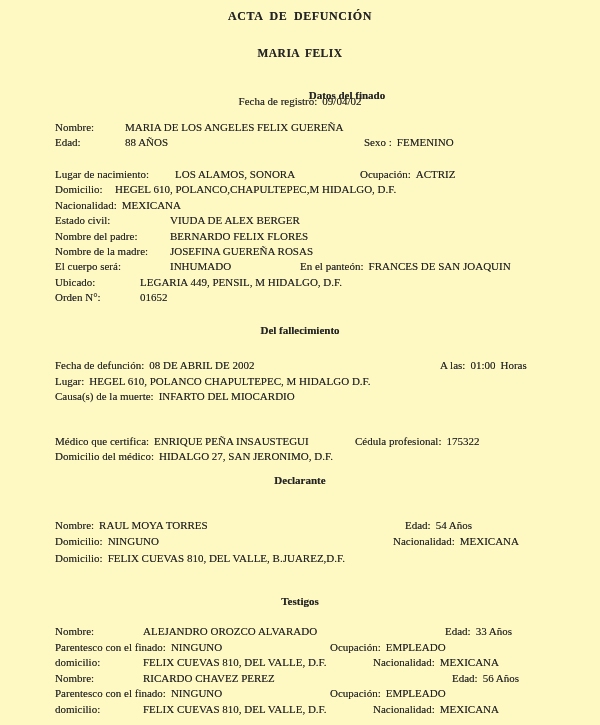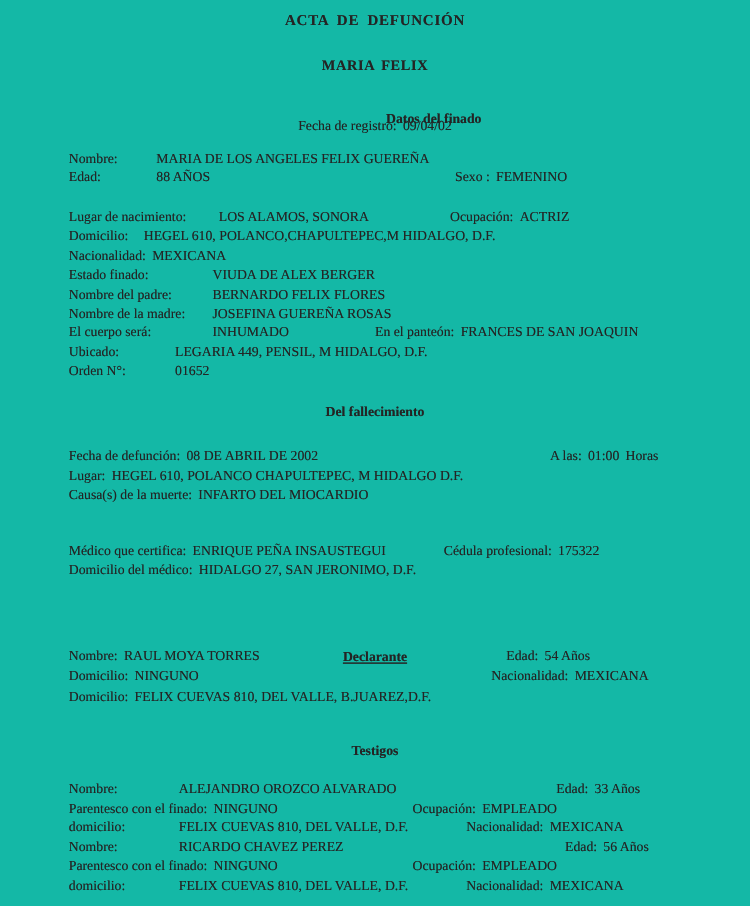--- a/index.html
+++ b/index.html
@@ -1,28 +1,28 @@
 <!DOCTYPE html>
 <html><head>
 <meta charset="utf-8">
 <style>
   html,body{margin:0;padding:0;background:#e9e9e9;}
   .page{
-    width:600px;height:725px;margin:0 auto;background:#14b8a6;
+    width:600px;height:725px;margin:0 auto;background:#fef9c3;
     position:relative;overflow:hidden;
     font-family:"Liberation Serif",serif;font-size:11px;color:#242424;
     text-shadow:0 0 .5px rgba(40,40,40,.55);
   }
   .h{position:absolute;left:0;width:100%;text-align:center;font-weight:bold;white-space:nowrap;}
   .title{top:9px;font-size:12px;letter-spacing:.6px;word-spacing:3px;}
   .subject{top:47px;font-size:11.5px;letter-spacing:.5px;word-spacing:2px;}
   .reg{position:absolute;top:62px;left:0;width:100%;text-align:center;white-space:nowrap;margin-top:33px;}
   .h-finado{top:89px;padding-left:47px;}
   .h-fallecimiento{top:324px;}
-  .h-declarante{top:520px;text-decoration:underline;}
+  .h-declarante{top:474px;}
   .h-testigos{top:595px;}
   .g{position:absolute;left:0;right:0;}
   .g1{top:120px;line-height:15.4px;}
   .g2{top:167px;line-height:15.4px;}
   .g3{top:358px;line-height:15.6px;}
   .g4{top:434px;line-height:15.4px;}
   .g5{top:517px;line-height:16.4px;}
   .g6{top:624px;line-height:15.6px;}
   .r{position:relative;padding-left:55px;white-space:nowrap;}
   .lbl{display:inline-block;}
@@ -63,21 +63,21 @@
       <span class="lbl l120">Lugar de nacimiento:</span><span>LOS ALAMOS, SONORA</span>
       <span class="af x360"><span class="sp">Ocupación:</span><span>ACTRIZ</span></span>
     </div>
     <div class="r">
       <span class="lbl l60">Domicilio:</span><span>HEGEL 610, POLANCO,CHAPULTEPEC,M HIDALGO, D.F.</span>
     </div>
     <div class="r">
       <span class="lbl li">Nacionalidad:</span><span>MEXICANA</span>
     </div>
     <div class="r">
-      <span class="lbl l115">Estado finado:</span><span>VIUDA DE ALEX BERGER</span>
+      <span class="lbl l115">Estado civil:</span><span>VIUDA DE ALEX BERGER</span>
     </div>
     <div class="r">
       <span class="lbl l115">Nombre del padre:</span><span>BERNARDO FELIX FLORES</span>
     </div>
     <div class="r">
       <span class="lbl l115">Nombre de la madre:</span><span>JOSEFINA GUEREÑA ROSAS</span>
     </div>
     <div class="r">
       <span class="lbl l115">El cuerpo será:</span><span>INHUMADO</span>
       <span class="af x300"><span class="sp">En el panteón:</span><span>FRANCES DE SAN JOAQUIN</span></span>

